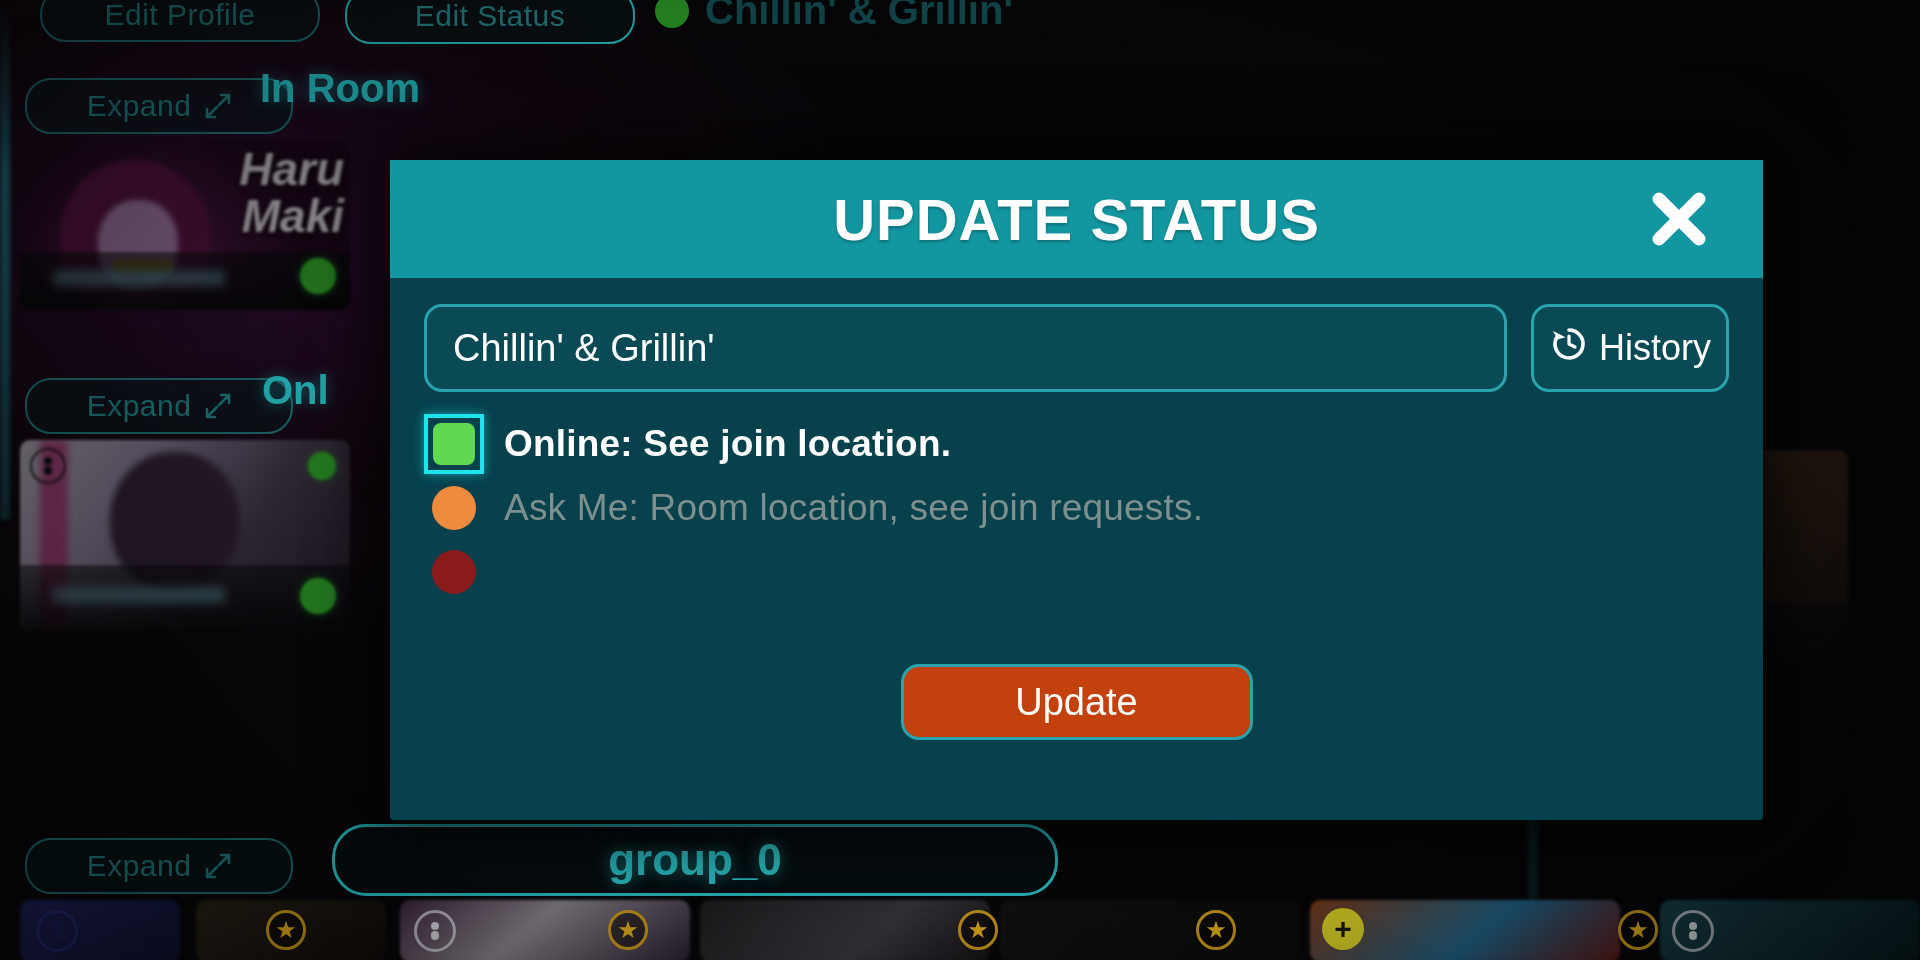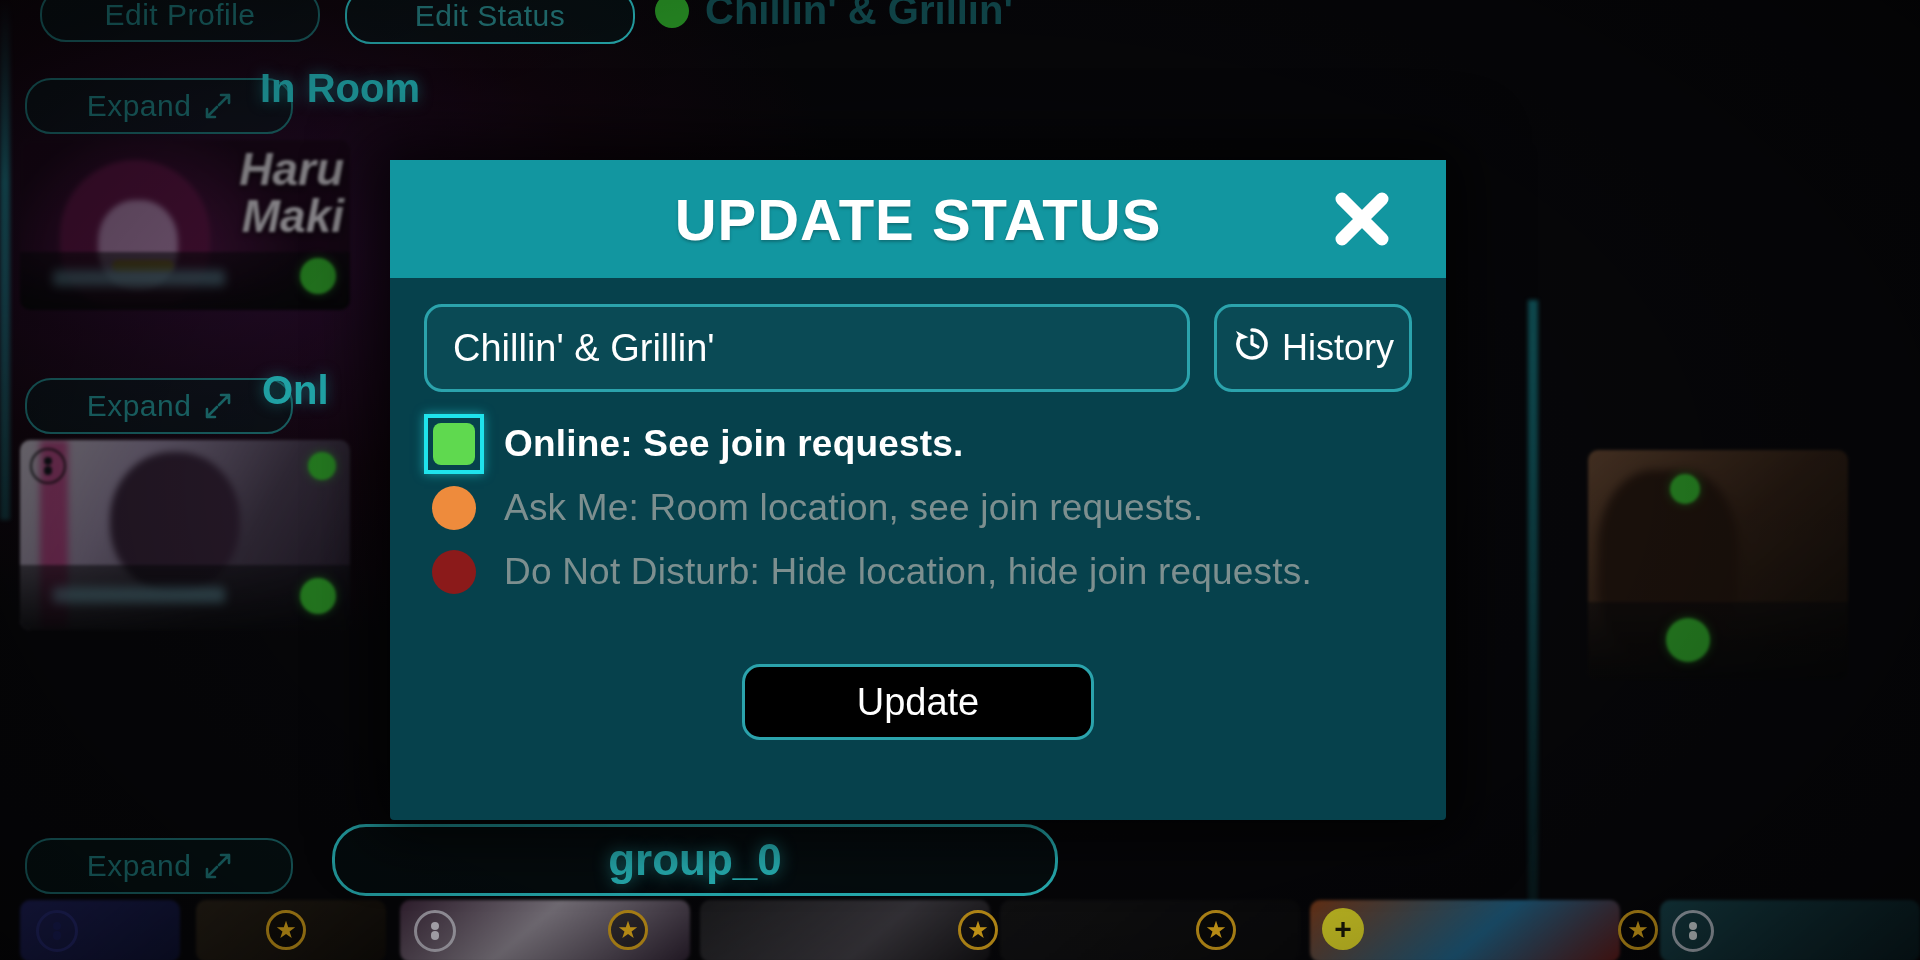--- a/index.html
+++ b/index.html
@@ -144,21 +144,21 @@
   .vignette {
     position: absolute; inset: 0;
     background: radial-gradient(ellipse 1300px 780px at 960px 480px, rgba(0,0,0,0) 30%, rgba(0,0,0,0.55) 100%);
     pointer-events: none;
   }
 
   
   #modal {
     position: absolute;
     left: 390px; top: 160px;
-    width: 1056px; height: 660px;
+    width: 1373px; height: 660px;
     background: #06414c;
     border-radius: 4px;
     box-shadow: 0 0 60px 20px rgba(0,0,0,0.7);
     display: flex;
     flex-direction: column;
   }
 
   #modal-header {
     position: relative;
     height: 118px;
@@ -271,21 +271,21 @@
 
   #footer {
     flex: 1;
     display: flex;
     align-items: center;
     justify-content: center;
   }
   #update-btn {
     width: 352px;
     height: 76px;
-    background: #000000;
+    background: #c2410c;
     border: 3px solid #2ba3ac;
     border-radius: 18px;
     color: #ffffff;
     font-size: 38px;
     font-family: "Liberation Sans", sans-serif;
     display: flex;
     align-items: center;
     justify-content: center;
     cursor: pointer;
     margin-bottom: 18px;
@@ -477,35 +477,34 @@
         </div>
       </div>
 
       <div id="options">
 
 
         <div class="opt-row selected">
           <div class="opt-marker">
             <div class="opt-dot" id="dot-1" style="background: rgb(95, 217, 79);"></div>
           </div>
-          <div class="opt-label">Online: See join requests.</div>
+          <div class="opt-label">Online: See join location.</div>
         </div>
 
         <div class="opt-row">
           <div class="opt-marker">
             <div class="opt-dot" id="dot-2" style="background: rgb(238, 139, 60);"></div>
           </div>
           <div class="opt-label">Ask Me: Room location, see join requests.</div>
         </div>
 
         <div class="opt-row">
           <div class="opt-marker">
             <div class="opt-dot" id="dot-3" style="background: rgb(139, 26, 26);"></div>
           </div>
-          <div class="opt-label">Do Not Disturb: Hide location, hide join requests.</div>
         </div>
 
       </div>
 
       <div id="footer">
         <button id="update-btn">Update</button>
       </div>
 
     </div>
   </div>

